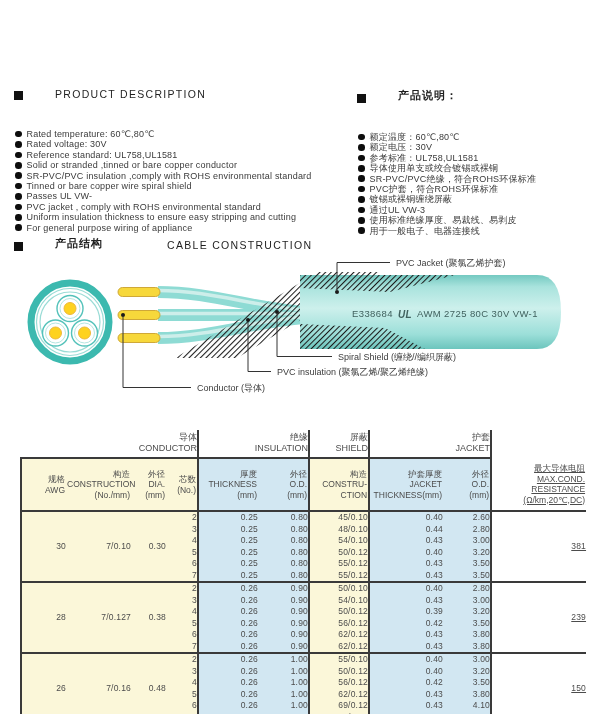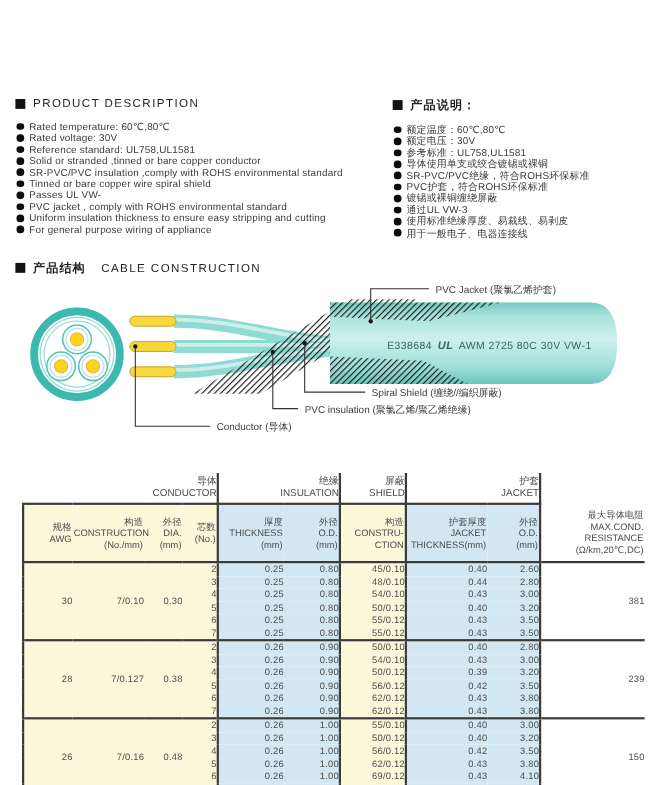--- a/index.html
+++ b/index.html
@@ -2,26 +2,26 @@
 <html><head>
 <meta charset="utf-8">
 <style>
   html,body{margin:0;padding:0;}
   body{
     width:603px;height:714px;position:relative;overflow:hidden;background:#fff;
     font-family:"Liberation Sans","DejaVu Sans",sans-serif;
     -webkit-font-smoothing:antialiased;
   }
   
-  .sec-head{display:flex;align-items:center;color:#1f1f1f;}
+  .sec-head{display:flex;align-items:flex-end;color:#1f1f1f;gap:25px;}
   .sq{width:9px;height:9px;background:#111;margin-right:7px;flex:none;}
   .sec-title-en{font-size:10.5px;letter-spacing:1.3px;}
   .sec-title-cn{font-size:11px;font-weight:bold;letter-spacing:1px;font-family:Liberation Serif, serif;}
   
-  .bullets{list-style:none;margin:10px 0 0 0;padding:0;}
+  .bullets{list-style:none;margin:29px 0 0 0;padding:0;}
   .bullets li{display:flex;font-size:9px;line-height:10.4px;color:#3a3a3a;letter-spacing:.2px;}
   .dot{width:6.5px;height:6.5px;border-radius:50%;background:#0d0d0d;margin:1.8px 5px 0 1px;flex:none;}
   #desc-en{position:absolute;left:14px;top:88px;width:340px;}
   #desc-cn{position:absolute;left:357px;top:88px;width:244px;}
   #construction-head{position:absolute;left:14px;top:236px;}
   #construction-head .gap{width:14px;display:inline-block;}
   
   #diagram{position:absolute;left:0;top:252px;width:603px;height:154px;}
   
   #spec-table{
@@ -35,21 +35,21 @@
   .grp-empty{background:#fff;}
   th.sub{padding:5px 1px;line-height:10.5px;font-size:8.5px;
          border-bottom:2px solid #3a3a3a;vertical-align:middle;}
   .ys{background:#fbf7d9;}
   .bs{background:#d2e7f2;}
   .ws{background:#ffffff;}
   .c1{border-left:2px solid #3a3a3a;margin-left:22px;}
   .c5{border-left:2px solid #3a3a3a;}
   .c7{border-left:2px solid #3a3a3a;}
   .c8{border-left:2px solid #3a3a3a;}
-  .c10{border-left:2px solid #3a3a3a;}
+  .c10{border-left:2px solid #3a3a3a;text-decoration:underline;}
   #spec-table td{padding:0;height:11.5px;line-height:11.5px;letter-spacing:.2px;}
   tr.group-first td{border-top:2px solid #3a3a3a;padding-top:5px;}
   tr.group-last td{padding-bottom:4px;}
 </style>
 </head>
 <body>
 
 <div id="desc-en">
   <div class="sec-head">
     <span class="sq"></span>

